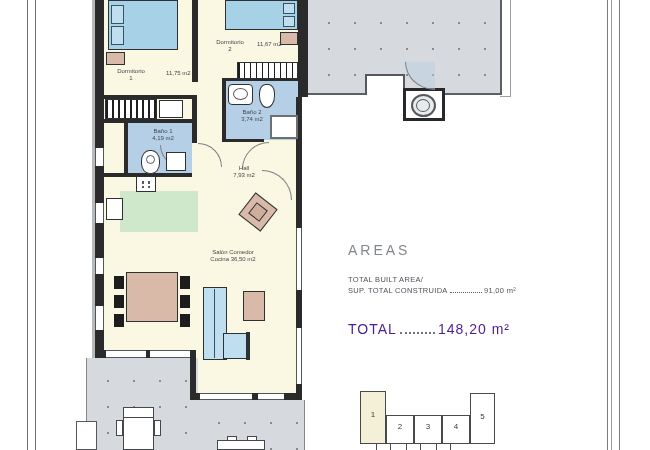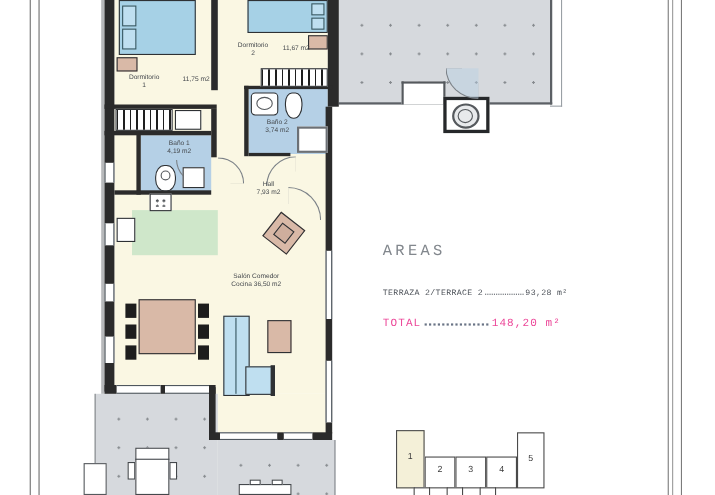--- a/index.html
+++ b/index.html
@@ -26,27 +26,27 @@
   .sofa{background:#bfdff0;}
   .hatch{background:#fff;background-image:repeating-linear-gradient(90deg,#1e1e1e 0 1.5px,rgba(0,0,0,0) 1.5px 6px);}
   .window-h{position:absolute;background:#fff;border-top:1px solid #4e565e;border-bottom:1px solid #4e565e;box-sizing:border-box;}
   .window-v{position:absolute;background:#fff;border-left:1px solid #4e565e;border-right:1px solid #4e565e;box-sizing:border-box;}
   .arc{position:absolute;box-sizing:border-box;border:0 solid #7b8187;}
   
   .roomlabel{position:absolute;color:#44484d;font-size:6px;line-height:7px;text-align:center;
              transform:translateX(-50%);white-space:nowrap;}
   .arealabel{position:absolute;color:#44484d;font-size:6px;white-space:nowrap;}
   
-  #areas-panel{position:absolute;left:348px;top:221px;width:168px;color:#4c5158;font-family:Liberation Mono, monospace;}
+  #areas-panel{position:absolute;left:348px;top:242px;width:168px;color:#4c5158;}
   .areas-heading{font-size:14px;letter-spacing:3px;color:#82878d;margin:0 0 16px 0;font-weight:400;}
   .arow{display:flex;align-items:baseline;font-size:7.5px;letter-spacing:.3px;line-height:11px;}
   .arow .leader{flex:1;border-bottom:1px dotted #5a5f66;margin:0 2px 2px 2px;}
   .arow .val{white-space:nowrap;}
   .spacer8{height:9px;}
-  .total-row{display:flex;align-items:baseline;margin-top:16px;color:#ec4899;font-size:10px;letter-spacing:1px;width:162px;text-align:right;}
+  .total-row{display:flex;align-items:baseline;margin-top:16px;color:#4c1d95;font-size:14px;letter-spacing:1px;width:162px;text-align:right;}
   .total-row .leader{flex:1;border-bottom:2px dotted #6a7486;margin:0 3px 3px 3px;}
   
   .kblock{position:absolute;border:1.5px solid #4a4a4a;background:#fff;box-sizing:border-box;
           color:#3a3a3a;font-size:8px;display:flex;align-items:flex-start;justify-content:center;padding-top:16px;}
   .kblock.hi{background:#f4f0d8;}
   .kblock.tall{padding-top:18px;}
   .circle{position:absolute;border-radius:50%;box-sizing:border-box;}
 </style>
 </head>
 <body>
@@ -197,26 +197,29 @@
     <span style="display:block;">Hall</span>
     <span style="display:block;">7,93 m2</span>
   </div>
   <div class="roomlabel" style="left:233px;top:249px;">
     <span style="display:block;">Salón Comedor</span>
     <span style="display:block;">Cocina 36,50 m2</span>
   </div>
 
   <div id="areas-panel">
     <h2 class="areas-heading">AREAS</h2>
+    <div class="arow">
+      <span>TOTAL BUILT AREA/</span>
+    </div>
+    <div class="arow">
+      <span>SUP. TOTAL CONSTRUIDA</span>
+      <span class="leader"></span>
+      <span class="val">91,00 m²</span>
+    </div>
     <div class="spacer8"></div>
-    <div class="arow">
-      <span>TERRAZA 2/TERRACE 2</span>
-      <span class="leader"></span>
-      <span class="val">93,28 m²</span>
-    </div>
     <div class="total-row">
       <span>TOTAL</span>
       <span class="leader"></span>
       <span>148,20 m²</span>
     </div>
   </div>
 
   <div>
     <div class="kblock hi tall" style="left:360px;top:391px;width:26px;height:53px;">1</div>
     <div class="kblock" style="left:386px;top:415px;width:28px;height:29px;padding-top:6px;">2</div>

